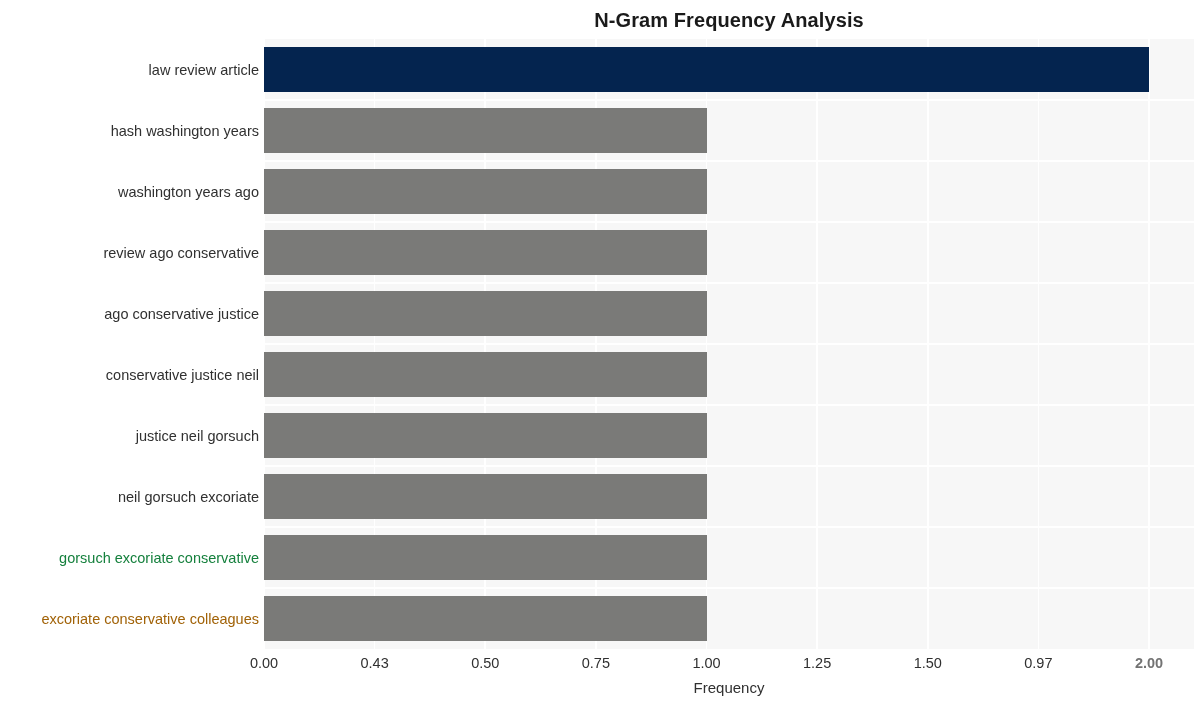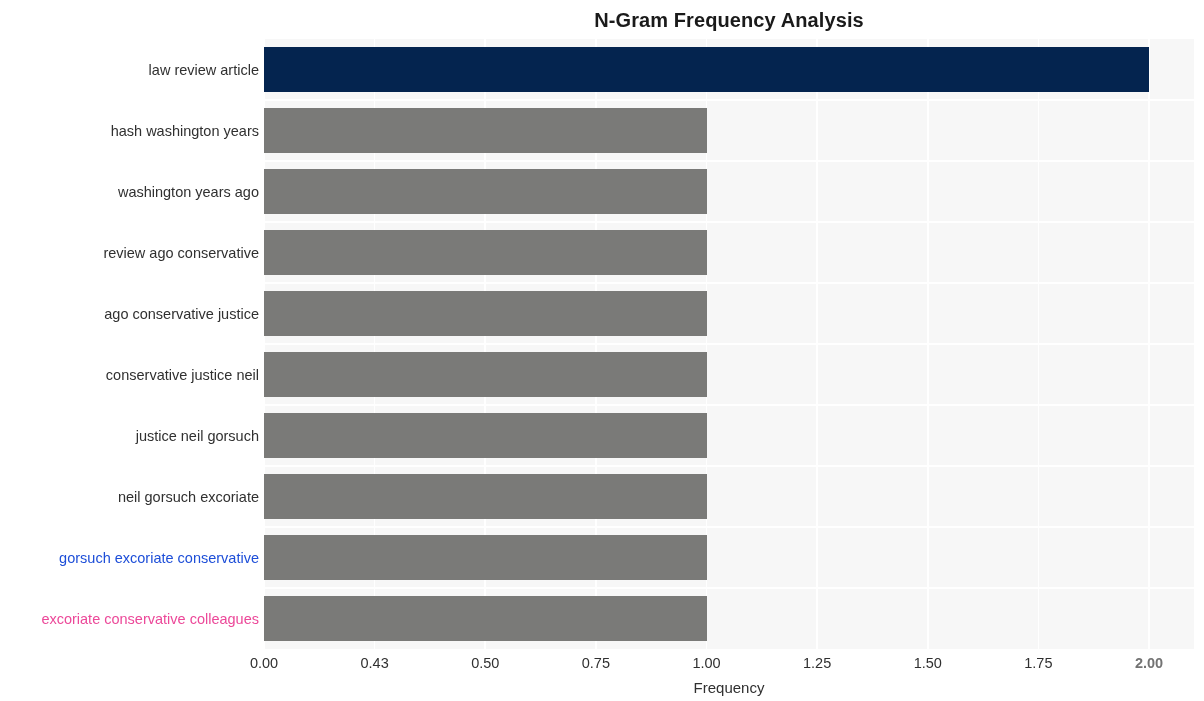--- a/index.html
+++ b/index.html
@@ -149,30 +149,30 @@
 
   <div id="ytick-labels">
       <div class="ytick-label" style="top: 58.5px; color: rgb(48, 48, 48);">law review article</div>
       <div class="ytick-label" style="top: 119.5px; color: rgb(48, 48, 48); text-align: right;">hash washington years</div>
       <div class="ytick-label" style="top: 180.5px; color: rgb(48, 48, 48);">washington years ago</div>
       <div class="ytick-label" style="top: 241.5px; color: rgb(48, 48, 48);">review ago conservative</div>
       <div class="ytick-label" style="top: 302.5px; color: rgb(48, 48, 48);">ago conservative justice</div>
       <div class="ytick-label" style="top: 363.5px; color: rgb(48, 48, 48);">conservative justice neil</div>
       <div class="ytick-label" style="top: 424.5px; color: rgb(48, 48, 48);">justice neil gorsuch</div>
       <div class="ytick-label" style="top: 485.5px; color: rgb(48, 48, 48);">neil gorsuch excoriate</div>
-      <div class="ytick-label" style="top: 546.5px; color: #1d4ed8;">gorsuch excoriate conservative</div>
-      <div class="ytick-label" style="top: 607.5px; color: #ec4899;">excoriate conservative colleagues</div>
+      <div class="ytick-label" style="top: 546.5px; color: #15803d;">gorsuch excoriate conservative</div>
+      <div class="ytick-label" style="top: 607.5px; color: #a16207;">excoriate conservative colleagues</div>
     </div>
   <div id="xtick-labels">
       <div class="xtick-label" style="left: 264px; color: rgb(48, 48, 48);">0.00</div>
       <div class="xtick-label" style="left: 374.625px; color: rgb(48, 48, 48);">0.43</div>
       <div class="xtick-label" style="left: 485.25px; color: rgb(48, 48, 48);">0.50</div>
       <div class="xtick-label" style="left: 595.875px; color: rgb(48, 48, 48);">0.75</div>
       <div class="xtick-label" style="left: 706.5px; color: rgb(48, 48, 48);">1.00</div>
       <div class="xtick-label" style="left: 817.125px; color: rgb(48, 48, 48);">1.25</div>
       <div class="xtick-label" style="left: 927.75px; color: rgb(48, 48, 48);">1.50</div>
-      <div class="xtick-label" style="left: 1038.38px; color: rgb(48, 48, 48);">1.75</div>
+      <div class="xtick-label" style="left: 1038.38px; color: rgb(48, 48, 48);">0.97</div>
       <div class="xtick-label" style="left: 1149px; color: #737373; font-weight: bold;">2.00</div>
     </div>
 
   <div id="xaxis-label">Frequency</div>
 
 </div>
 
 </body></html>

